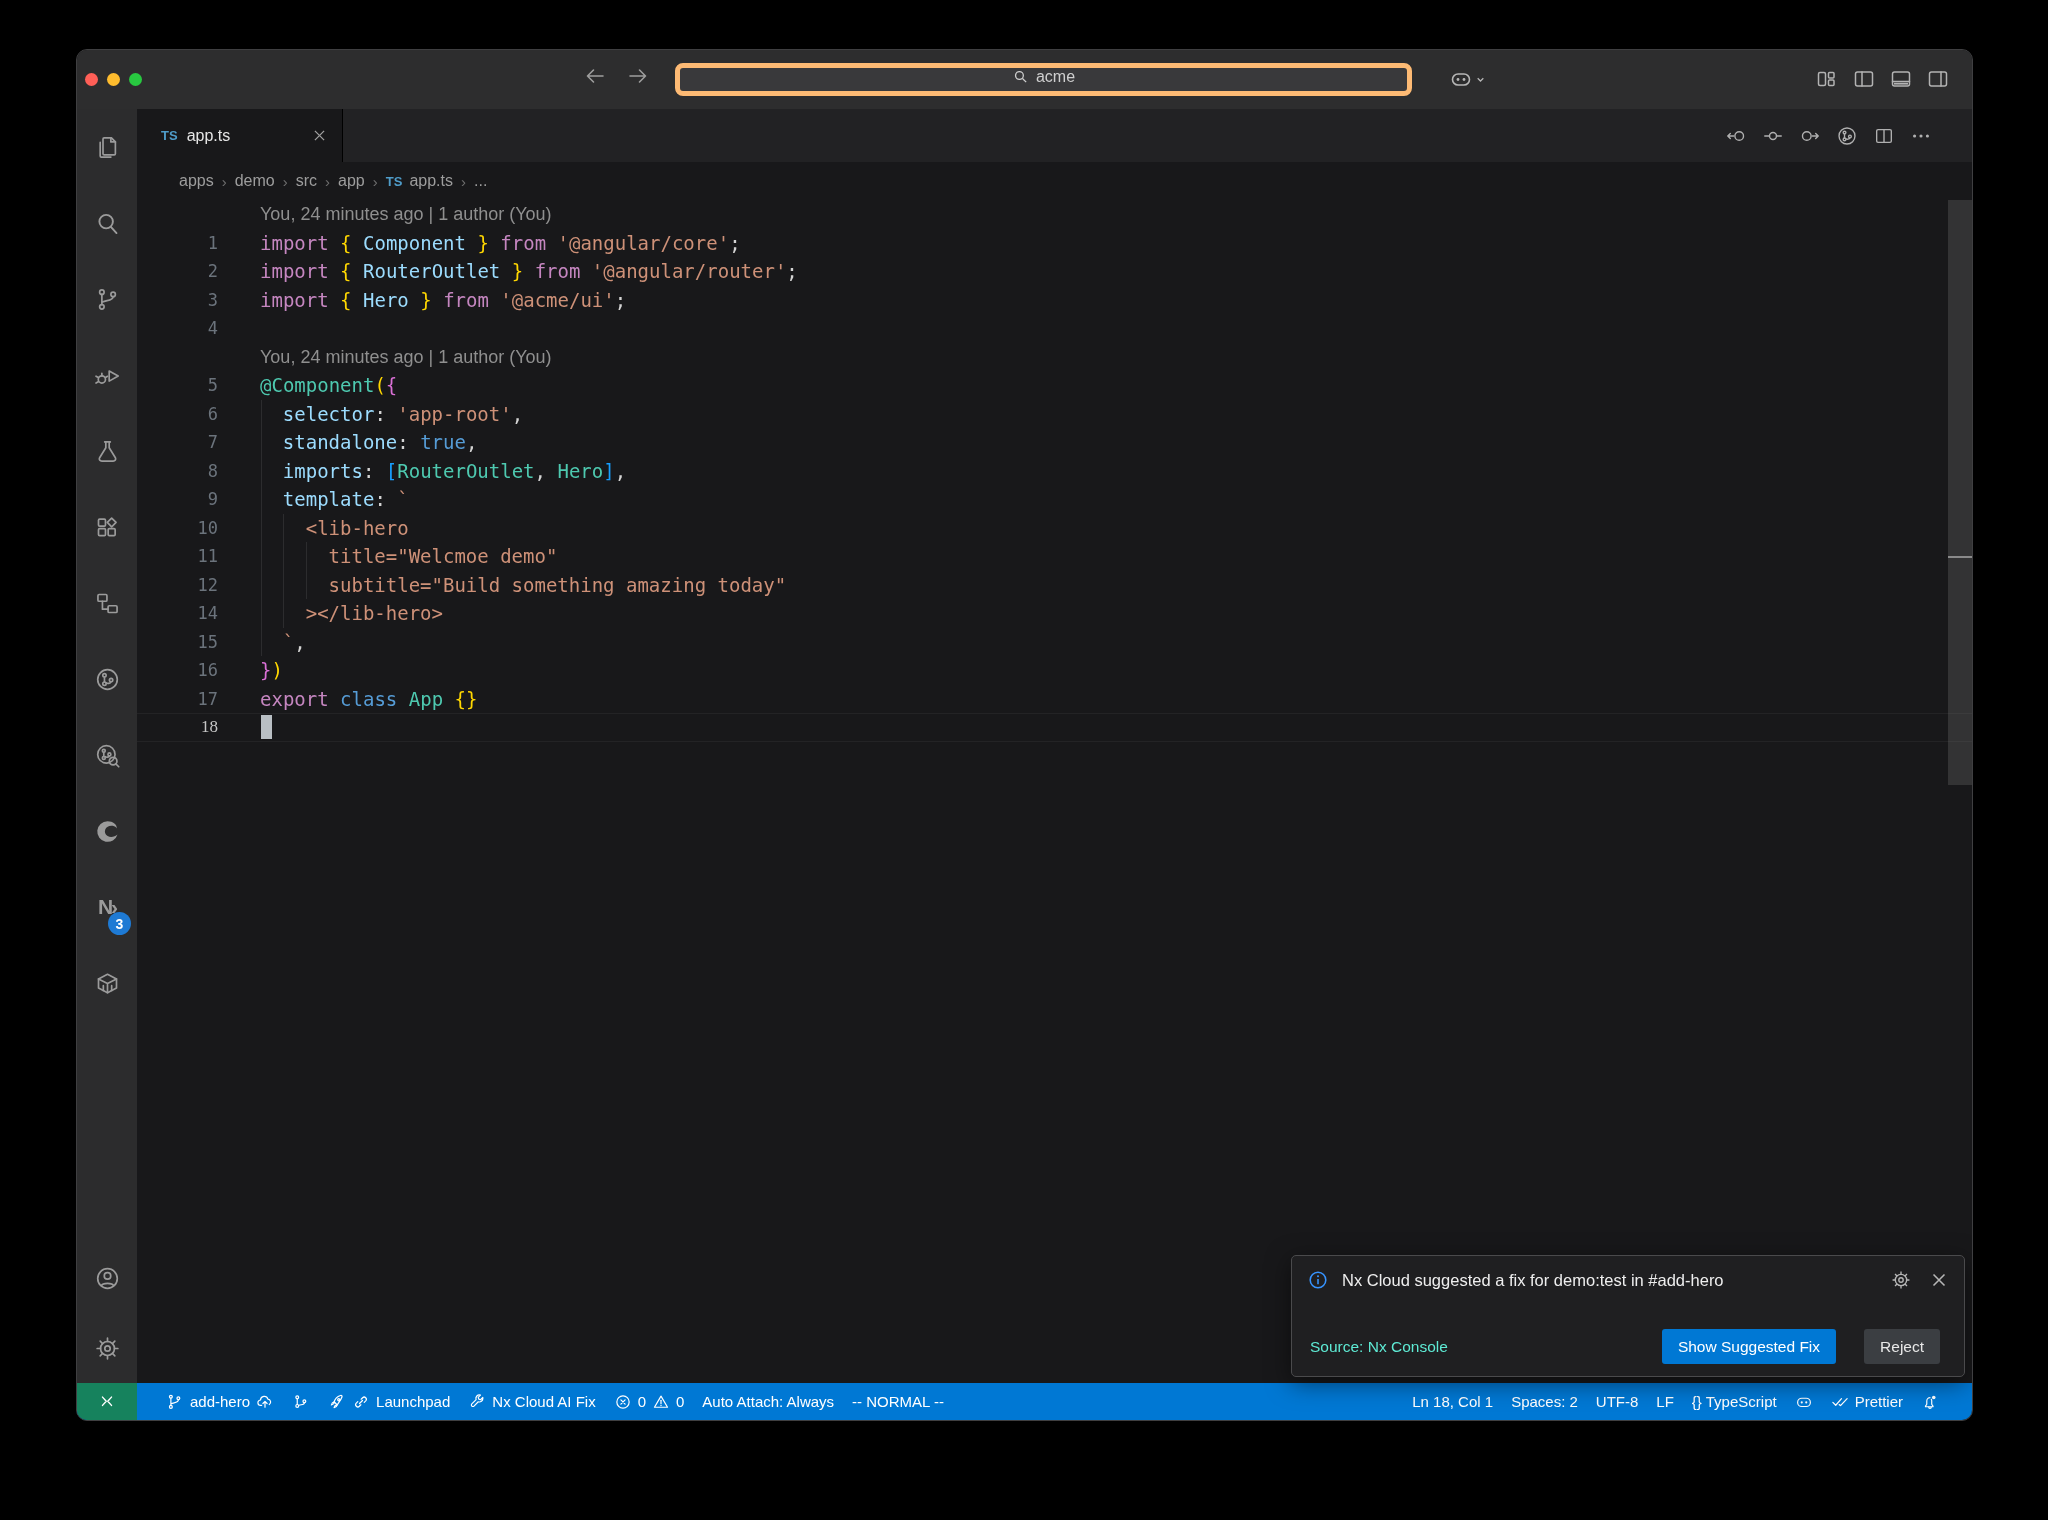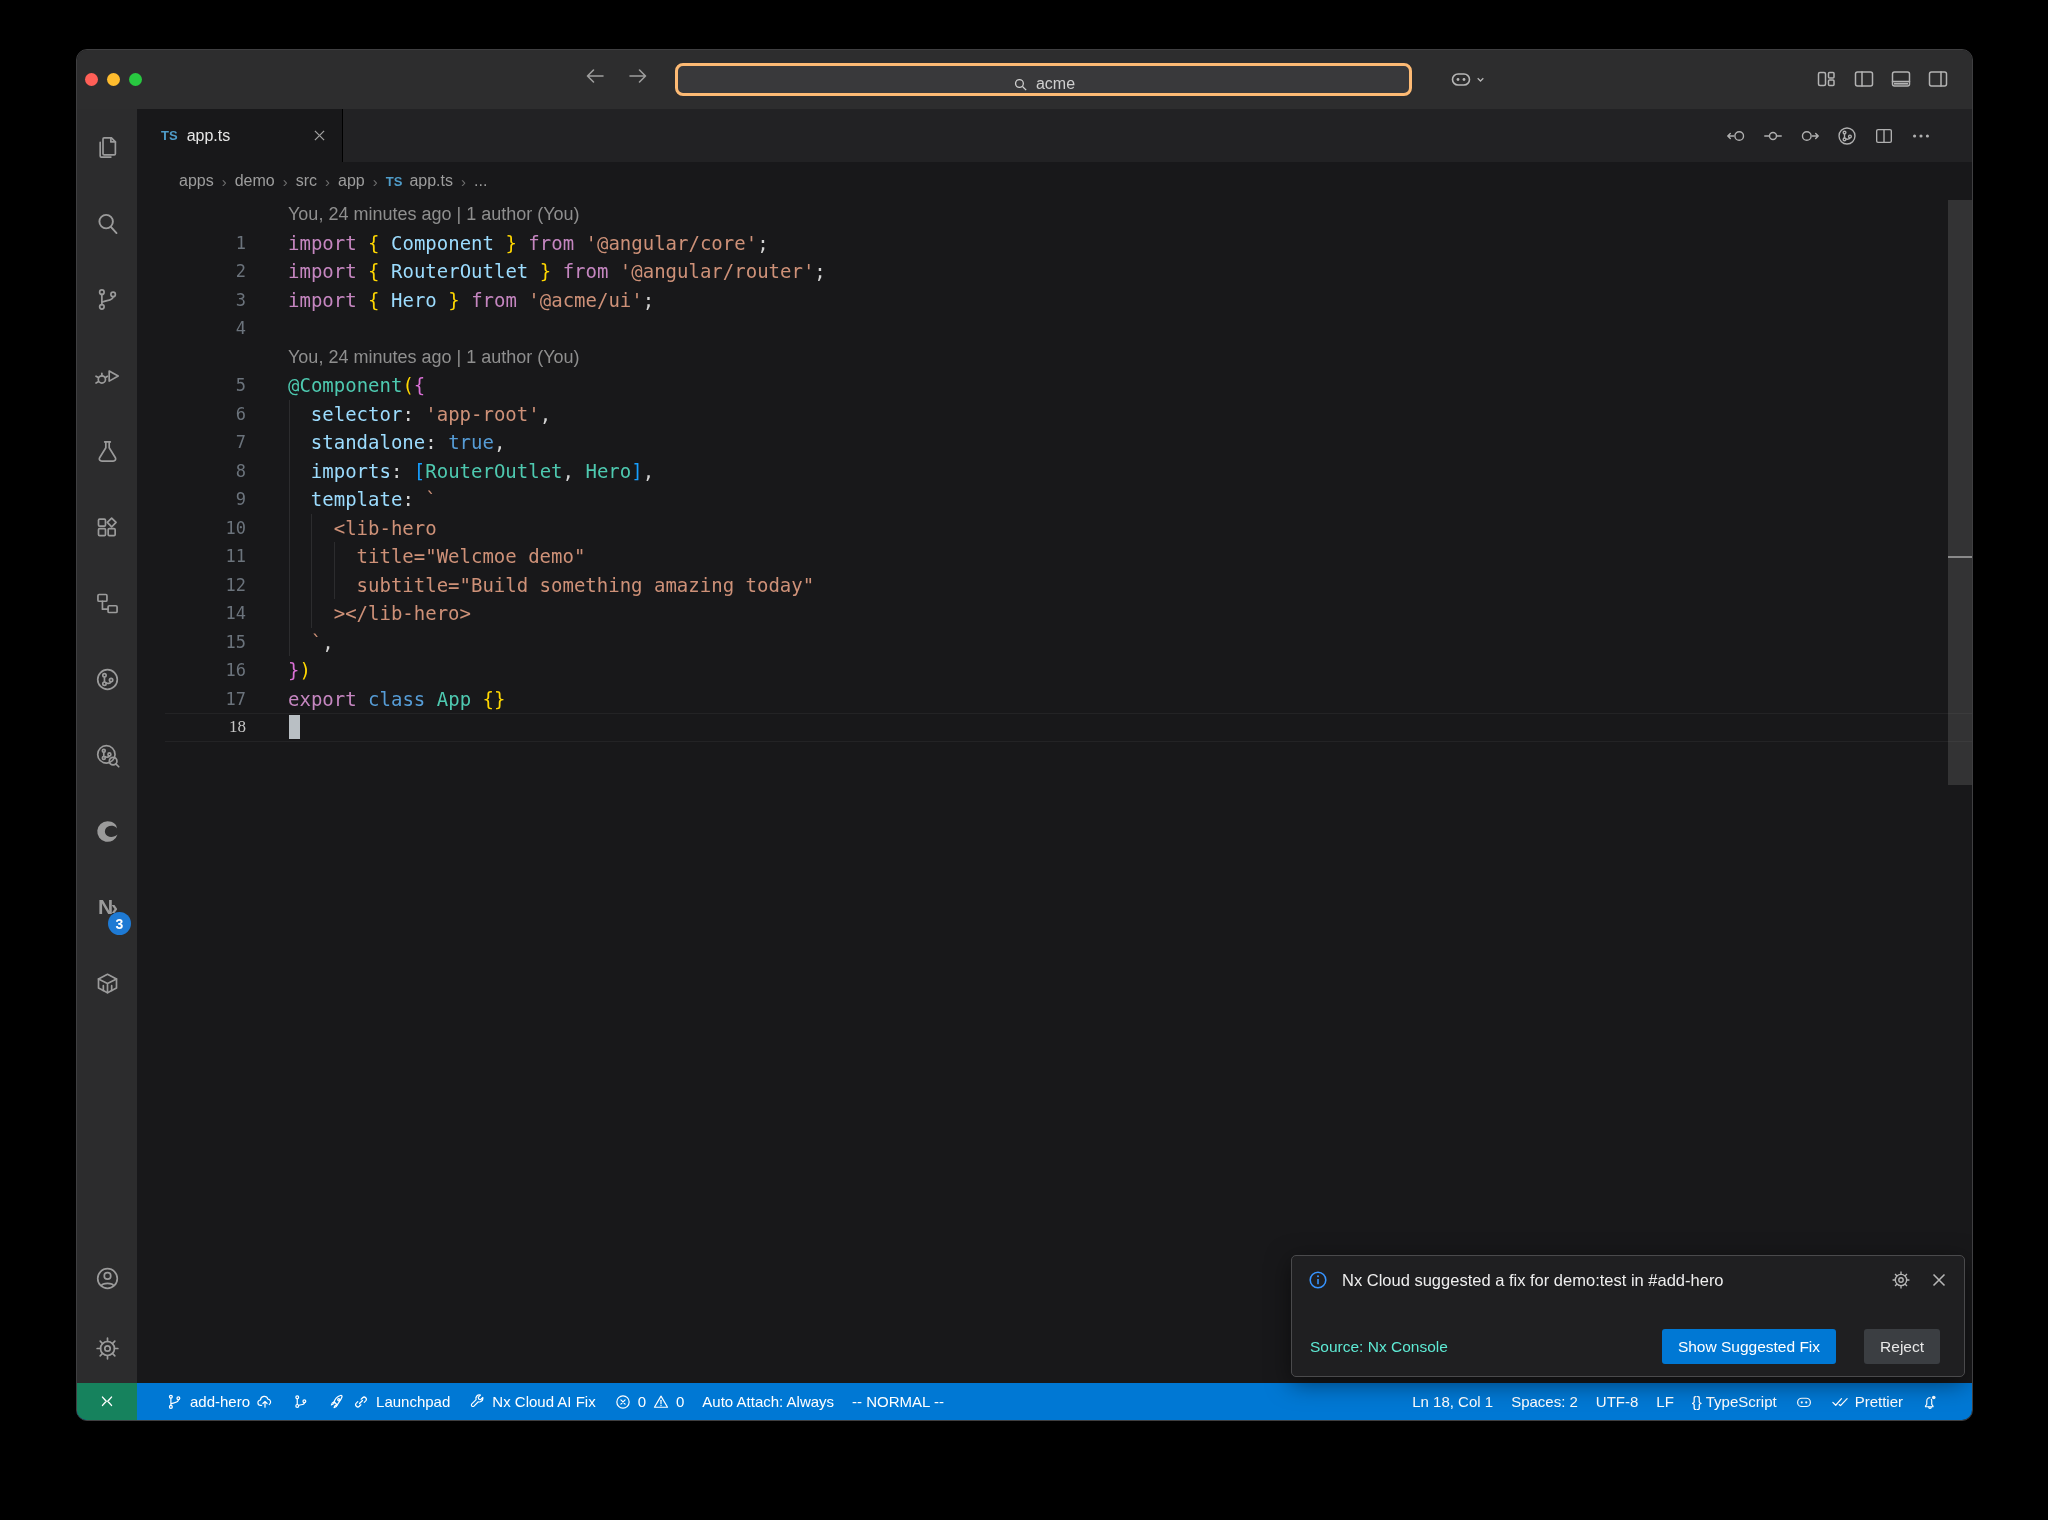--- a/index.html
+++ b/index.html
@@ -6,21 +6,21 @@
     font-family:"Liberation Sans",sans-serif;-webkit-font-smoothing:antialiased;}
   .window{position:absolute;left:76px;top:49px;width:1897px;height:1372px;background:#1b1b1c;
     border-radius:11px;overflow:hidden;border:1px solid #3f3f41;box-sizing:border-box;
     box-shadow:0 24px 70px rgba(0,0,0,.7);display:flex;flex-direction:column;}
   
   .titlebar{position:relative;height:59px;flex:0 0 59px;background:#2d2d2e;}
   .lights{position:absolute;left:8px;top:23px;display:flex;gap:9px;}
   .light{width:13px;height:13px;border-radius:50%;}
   .nav-arrow{position:absolute;top:14px;width:30px;height:30px;color:#9e9e9e;}
   .searchbox{position:absolute;left:598px;top:13px;width:737px;height:33px;background:#39393b;
-    border:3px solid #fdba74;border-radius:8px;display:flex;align-items:flex-end;justify-content:center;
+    border:5px solid #fdba74;border-radius:8px;display:flex;align-items:flex-start;justify-content:center;
     gap:7px;color:#cfcfcf;font-size:16px;box-sizing:border-box;}
   .copilot-group{position:absolute;left:1372px;top:17px;display:flex;align-items:center;color:#b6b6b6;}
   #layout-icons{position:absolute;right:22px;top:17px;display:flex;gap:13px;color:#b3b3b3;}
   #layout-icons .tbtn{width:24px;height:24px;}
   .titlebar .ic{width:24px;height:24px;display:block;}
   .copilot-group .ic.small{width:15px;height:15px;}
   
   .main{flex:1;display:flex;min-height:0;}
   .activity{width:60px;flex:0 0 60px;background:#2c2c2d;display:flex;flex-direction:column;align-items:center;}
   .act-item{position:relative;width:60px;height:76px;display:flex;align-items:center;justify-content:center;color:#9b9b9b;}
@@ -40,21 +40,21 @@
   .tab-label{color:#e6e6e6;font-size:16px;flex:1;}
   .tab-close{width:17px;height:17px;color:#9d9d9d;}
   #editor-actions{position:absolute;right:40px;top:0;height:53px;display:flex;align-items:center;gap:15px;color:#b0b0b0;}
   #editor-actions .ic{width:22px;height:22px;display:block;}
   .breadcrumb{height:38px;flex:0 0 38px;background:#18181a;display:flex;align-items:center;
     padding-left:42px;color:#9d9d9d;font-size:16px;gap:8px;}
   .crumb-sep{color:#6e6e6e;font-size:15px;}
   .crumb.file{display:flex;gap:7px;align-items:center;}
   
   .codearea{position:relative;flex:1;background:#18181a;overflow:hidden;
-    font-family:"DejaVu Sans Mono",monospace;font-size:19px;padding-left:28px;}
+    font-family:"DejaVu Sans Mono",monospace;font-size:19px;}
   .code-row{display:flex;height:28.5px;line-height:28.5px;white-space:pre;}
   .code-row.active-line{box-shadow:inset 0 1px 0 rgba(255,255,255,.05), inset 0 -1px 0 rgba(255,255,255,.05);font-family:Liberation Serif, serif;}
   .ln{width:81px;flex:0 0 81px;text-align:right;color:#6b737c;font-size:17px;}
   .ln.active{color:#c6c6c6;}
   .lc{position:relative;margin-left:42px;flex:1;}
   .lc.blame{font-family:"Liberation Sans",sans-serif;font-size:18px;color:#8f8f8f;}
   .guide{position:absolute;top:0;width:1px;height:28.5px;background:rgba(255,255,255,.09);}
   .cursor{position:absolute;left:1px;top:2px;width:11px;height:24px;background:#b9bfc4;}
   .tok-kw{color:#C586C0}.tok-kw2{color:#569CD6}.tok-imp{color:#9CDCFE}.tok-prop{color:#9CDCFE}
   .tok-cls{color:#4EC9B0}.tok-str{color:#CE9178}.tok-b1{color:#FFD700}.tok-b2{color:#DA70D6}

